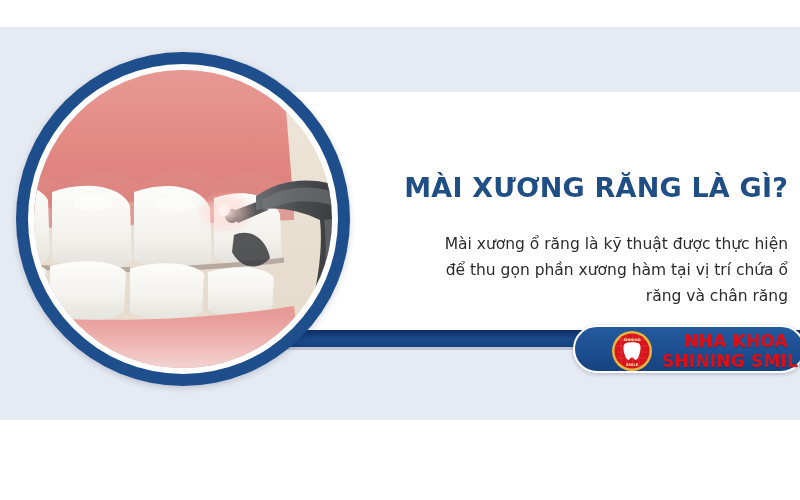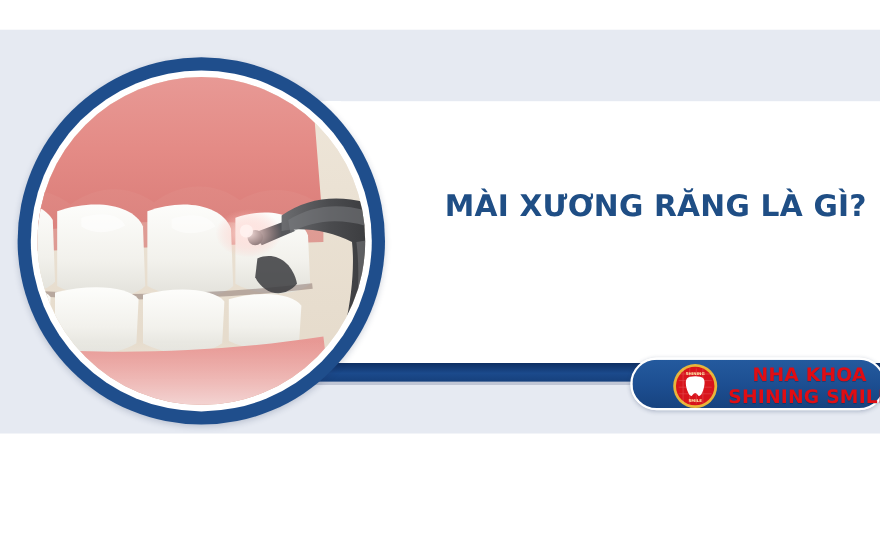--- a/index.html
+++ b/index.html
@@ -10,21 +10,21 @@
     width: 800px;
     height: 500px;
     background: #ffffff;
     font-family: "DejaVu Sans", "Liberation Sans", sans-serif;
     overflow: hidden;
   }
 
   #stage {
     position: relative;
     width: 800px;
-    height: 394px;
+    height: 500px;
     background: #ffffff;
     overflow: hidden;
   }
 
   
   .bg-band {
     position: absolute;
     left: 0;
     top: 27px;
     width: 800px;
@@ -265,20 +265,25 @@
         <ellipse cx="232" cy="152" rx="30" ry="22" fill="url(#glowG)"></ellipse>
         <circle cx="230" cy="150" r="6" fill="#fff2ef" opacity="0.9"></circle>
 
         <rect x="0" y="250" width="380" height="80" fill="url(#fadeBot)"></rect>
       </svg>
     </div>
   </div>
 
   <div class="headline">MÀI XƯƠNG RĂNG LÀ GÌ?</div>
 
+  <div class="paragraph">
+    <span class="line">Mài xương ổ răng là kỹ thuật được thực hiện</span>
+    <span class="line">để thu gọn phần xương hàm tại vị trí chứa ổ</span>
+    <span class="line">răng và chân răng</span>
+  </div>
 
   <div class="logo-badge">
     <svg class="logo-mark" viewBox="0 0 42 42">
       <circle cx="21" cy="21" r="20" fill="#e8b53a"></circle>
       <circle cx="21" cy="21" r="17.5" fill="#d8141c"></circle>
       <g opacity="0.25" stroke="#ffffff" stroke-width="0.5">
         <path d="M6,10 L36,10 M6,16 L36,16 M6,22 L36,22 M6,28 L36,28"></path>
         <path d="M10,5 L10,37 M16,5 L16,37 M22,5 L22,37 M28,5 L28,37"></path>
       </g>
       <path d="M13.5,14 C15.5,11.5 26.5,11.5 28.5,14 C30.5,16.8 29.2,22 27.8,26

